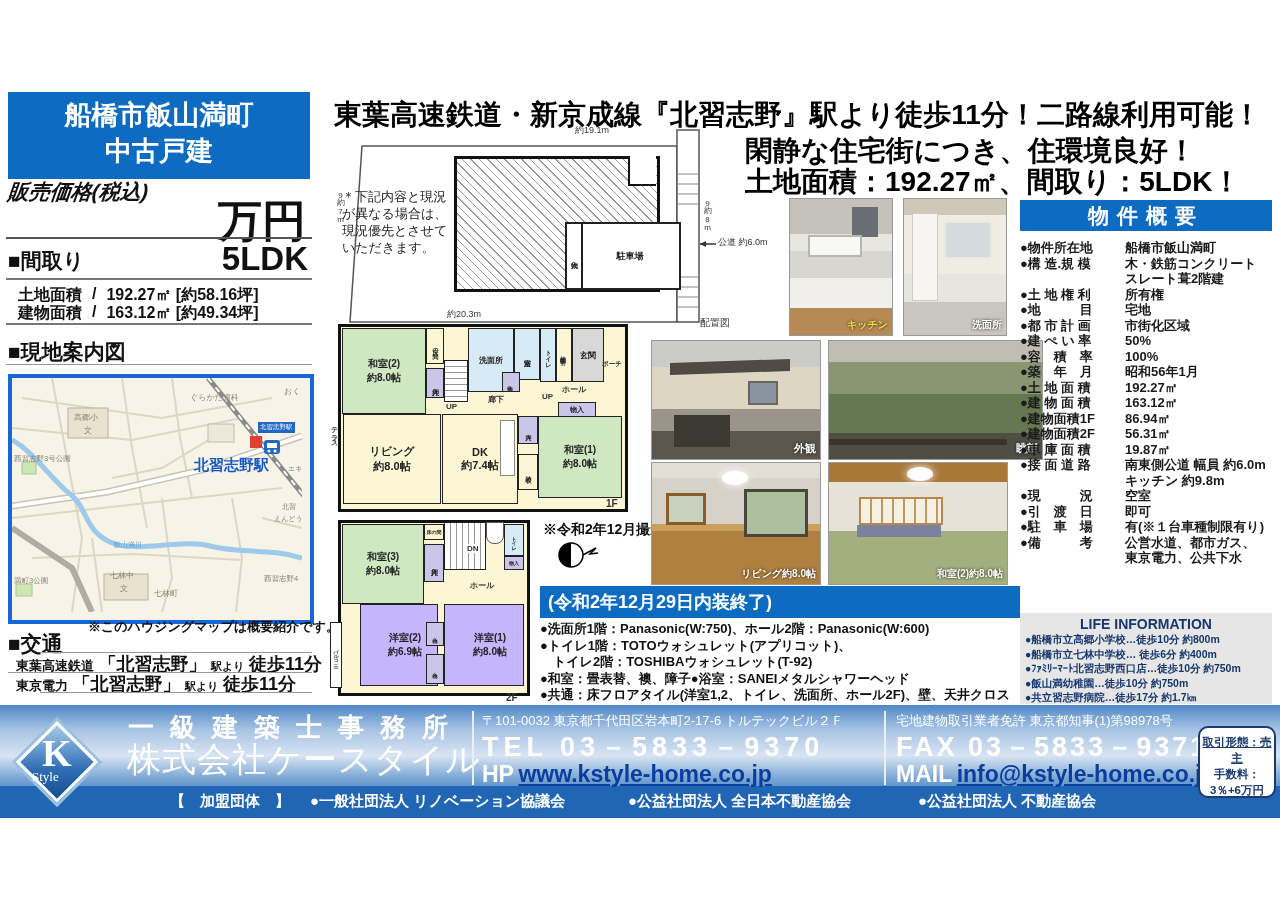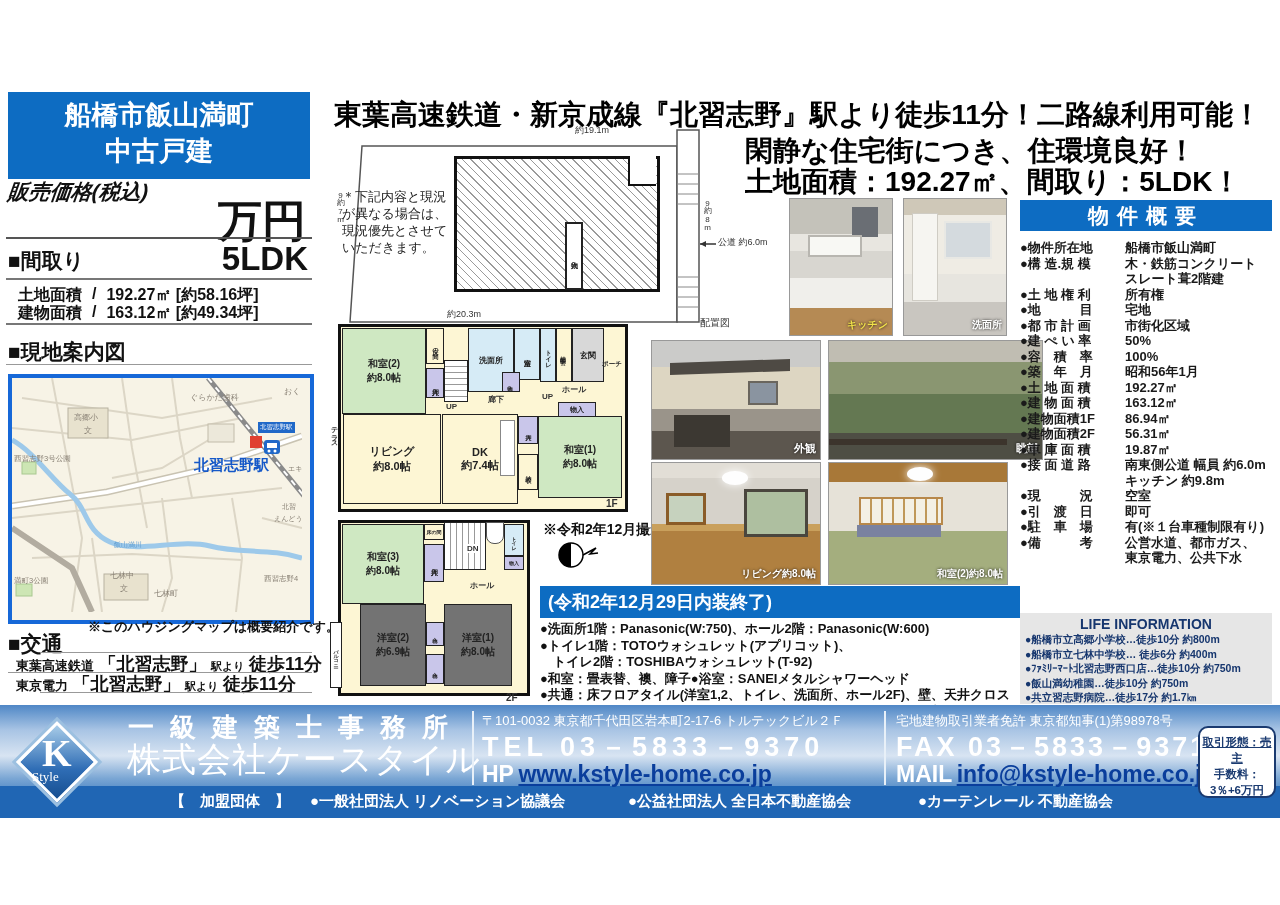--- a/index.html
+++ b/index.html
@@ -29,21 +29,21 @@
   .acc-xs{font-size:11px;font-weight:bold;}
   
   .headline{font-size:28px;font-weight:bold;color:#000;white-space:nowrap;letter-spacing:0;}
   
   .sp-note{font-size:13px;line-height:17px;color:#222;}
   .hatch{background:repeating-linear-gradient(45deg,#fff 0 5px,#9a9a9a 5px 6px);border:3px solid #111;}
   .sp-dim{font-size:9px;color:#333;white-space:nowrap;}
   
   .rm{position:absolute;border:1.5px solid #222;display:flex;align-items:center;justify-content:center;
       text-align:center;font-weight:bold;color:#222;overflow:hidden;}
-  .g{background:#cfe8c2;} .cr{background:#fdf6d4;} .pk{background:#737373;}
+  .g{background:#cfe8c2;} .cr{background:#fdf6d4;} .pk{background:#c4b5fd;padding-left:12px;}
   .lv{background:#c9c6ea;} .lb{background:#d6ebf6;} .gy{background:#d8d8d8;align-items:center;} .wh{background:#fff;}
   .stairsV{background:repeating-linear-gradient(180deg,#fff 0 5px,#999 5px 6px);border:1.5px solid #222;}
   .stairsH{background:repeating-linear-gradient(90deg,#fff 0 5px,#999 5px 6px);border:1.5px solid #222;}
   .plan-outer{position:absolute;border:3px solid #111;background:#fdf6d4;}
   .fl-label{position:absolute;font-size:10px;font-weight:bold;color:#333;}
   
   .photo{position:absolute;border:1px solid #999;overflow:hidden;}
   .plabel{position:absolute;right:4px;bottom:3px;color:#fff;font-size:10px;font-weight:bold;
           text-shadow:0 0 3px rgba(0,0,0,.9);white-space:nowrap;}
   .plabel.yel{color:#f2e24a;}
@@ -206,20 +206,23 @@
       <line x1="345" y1="155" x2="367" y2="155"></line>
         <line x1="345" y1="165" x2="367" y2="165"></line>
       <line x1="345" y1="175" x2="367" y2="175"></line>
         <line x1="345" y1="185" x2="367" y2="185"></line>
     </g>
     <line x1="368" y1="122" x2="384" y2="122" stroke="#333" stroke-width="1.5"></line>
     <polygon points="368,122 374,119 374,125" fill="#333"></polygon>
   </svg>
   <div class="a hatch" style="left:122px;top:34px;width:200px;height:130px;"></div>
   <div class="a wh" style="left:296px;top:34px;width:26px;height:28px;border-left:2px solid #111;border-bottom:2px solid #111;position:absolute;background:#fff;"></div>
+  <div class="rm wh" style="left:247px;top:100px;width:98px;height:64px;font-size:9px;border-width:2px;">
+      <span>駐車場</span>
+    </div>
   <div class="rm wh vt" style="left:233px;top:100px;width:14px;height:64px;font-size:7px;border-width:2px;">
       <span class="vt">物入</span>
     </div>
   <span class="a sp-dim" style="left:243px;top:2px;">約19.1m</span>
   <span class="a sp-dim" style="left:115px;top:186px;">約20.3m</span>
   <span class="a sp-dim vt" style="left:2px;top:70px;font-size:8px;">約9.7m</span>
   <span class="a sp-dim vt" style="left:369px;top:78px;font-size:8px;">約9.8m</span>
   <span class="a sp-dim" style="left:386px;top:114px;">公道 約6.0m</span>
   <span class="a sp-dim" style="left:368px;top:194px;font-size:10px;">配置図</span>
   <div class="a sp-note" style="left:10px;top:66px;width:112px;">＊下記内容と現況が異なる場合は、現況優先とさせていただきます。</div>
@@ -467,21 +470,21 @@
   <div class="a" style="left:16px;top:18px;width:76px;height:76px;">
     <div class="logo-diamond"></div>
     <span class="logoK">K</span>
     <span class="logoStyle">Style</span>
   </div>
   <div class="a f-office" style="top:5px;">一級建築士事務所</div>
   <div class="a f-company" style="top:32px;">株式会社ケースタイル</div>
   <div class="a f-member" style="left:170px;top:87px;">【　加盟団体　】</div>
   <div class="a f-member" style="left:310px;top:87px;">●一般社団法人 リノベーション協議会</div>
   <div class="a f-member" style="left:628px;top:87px;">●公益社団法人 全日本不動産協会</div>
-  <div class="a f-member" style="left:918px;top:87px;">●カーテンレール 不動産協会</div>
+  <div class="a f-member" style="left:918px;top:87px;">●公益社団法人 不動産協会</div>
   <div class="vline" style="left:472px;top:6px;height:74px;"></div>
   <div class="vline" style="left:884px;top:6px;height:74px;"></div>
   <div class="a f-small" style="left:482px;top:7px;">〒101-0032 東京都千代田区岩本町2-17-6 トルテックビル２Ｆ</div>
   <div class="a f-small" style="left:896px;top:7px;">宅地建物取引業者免許 東京都知事(1)第98978号</div>
   <div class="a f-tel" style="left:482px;top:24px;">
     <span>TEL</span>
     <span>03－5833－9370</span>
   </div>
   <div class="a f-tel" style="left:896px;top:24px;letter-spacing:3px;">
     <span>FAX</span>

